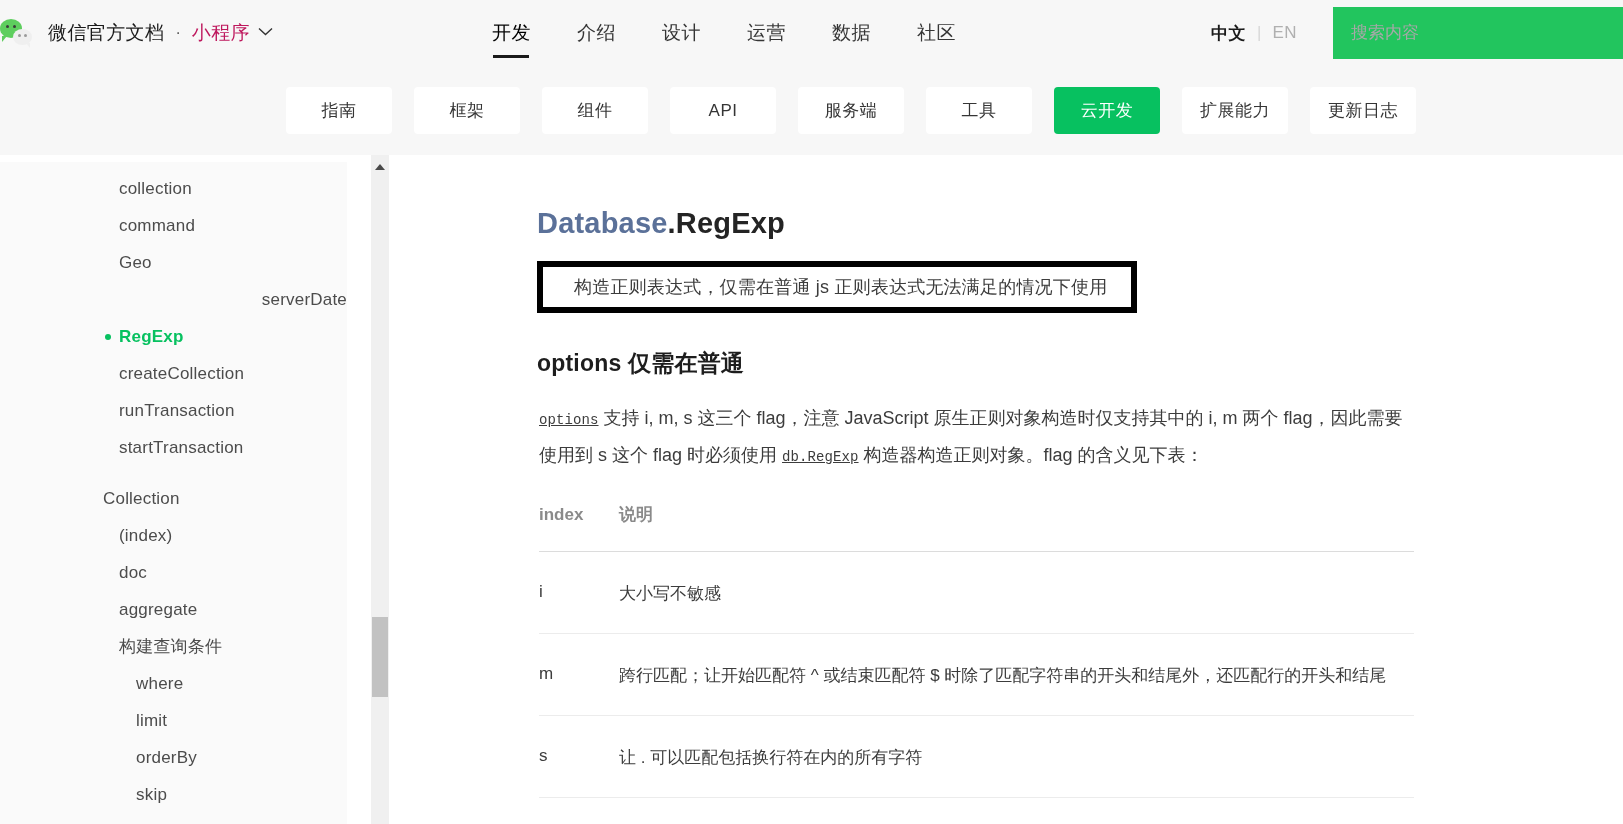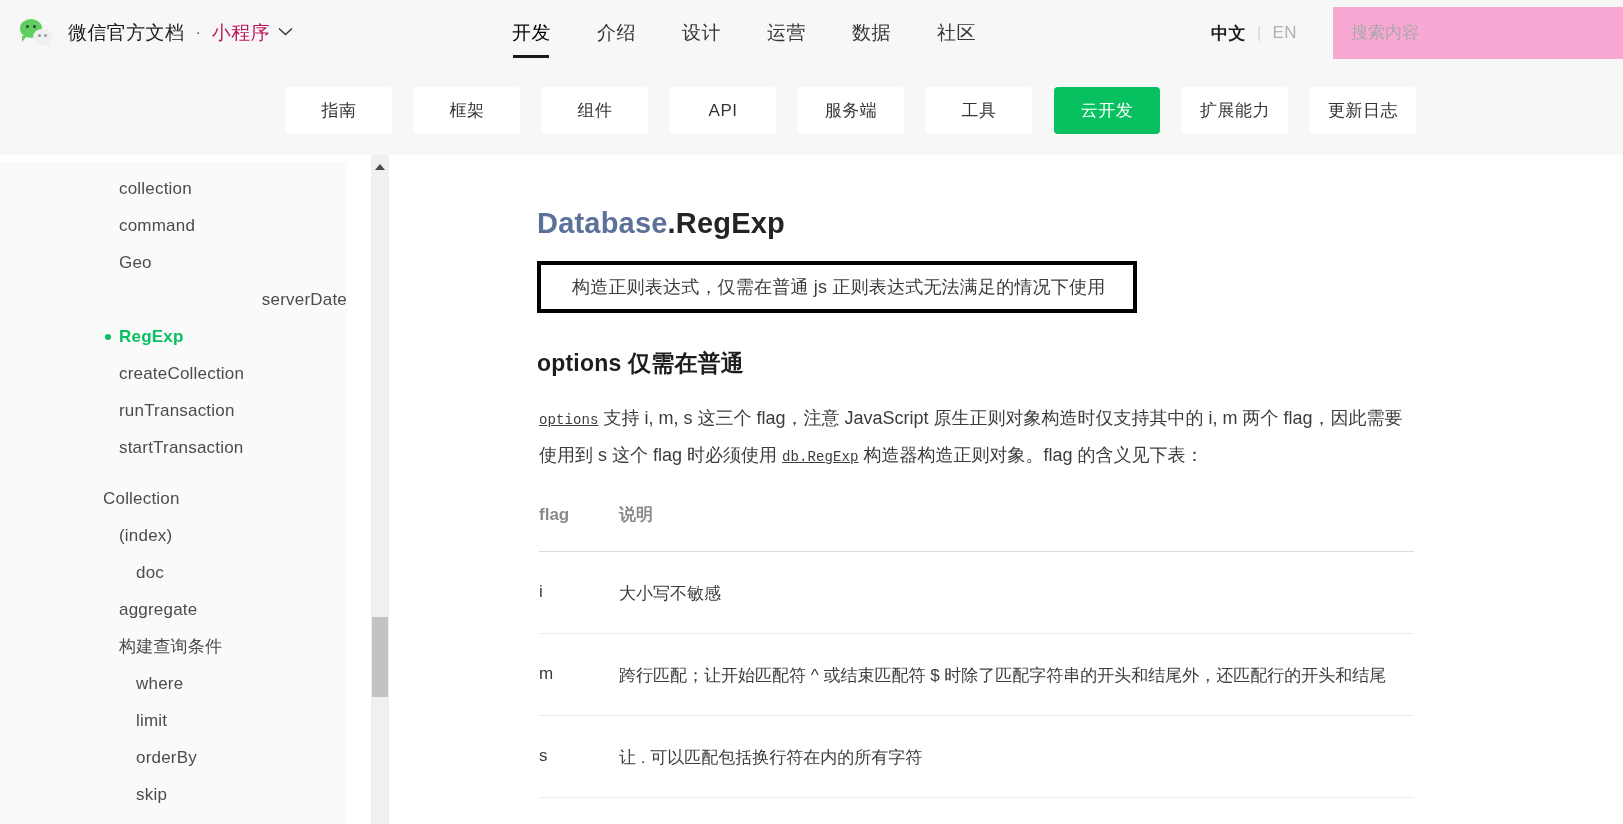--- a/index.html
+++ b/index.html
@@ -12,21 +12,21 @@
   }
 
   
   .header {
     position: absolute; left: 0; top: 0; width: 1623px; height: 66px;
     background: #f7f7f7;
     display: flex; align-items: stretch;
   }
   .brand {
     display: flex; align-items: center; height: 66px;
-    padding-left: 20px; gap: 0px;
+    gap: 0px;
   }
   .wx-logo { position: relative; width: 40px; height: 30px; flex: none; }
   .wx-logo .b1 {
     position: absolute; left: 0; top: 1px; width: 22px; height: 19px;
     background: #5ece5e; border-radius: 50%;
   }
   .wx-logo .b1:after {
     content: ""; position: absolute; left: 2px; bottom: -4px;
     width: 0; height: 0;
     border-left: 5px solid #5ece5e;
@@ -66,21 +66,21 @@
     content: ""; position: absolute; left: 50%; transform: translateX(-50%);
     bottom: 8px; width: 36px; height: 3px; background: #1a1a1a;
   }
 
   .header-right { margin-left: auto; display: flex; align-items: center; height: 66px; }
   .lang { display: flex; align-items: center; font-size: 17px; }
   .lang .cn { font-weight: bold; color: #1a1a1a; letter-spacing: .5px; }
   .lang .sep { color: #d8d8d8; margin: 0 11px; font-weight: 300; }
   .lang .en { color: #b0b0b0; letter-spacing: .5px; }
   .search-box {
-    width: 290px; height: 52px; background: #f9a8d4; margin-left: 36px;
+    width: 290px; height: 52px; background: #22c55e; margin-left: 36px;
     display: flex; align-items: center; padding-left: 18px;
   }
   .search-box input {
     border: 0; outline: 0; width: 100%; height: 100%;
     font-size: 17px; color: #353535; background: transparent;
     font-family: "Liberation Sans", sans-serif;
   }
   .search-box input::placeholder { color: #a8a8a8; }
 
   
@@ -139,21 +139,21 @@
   
   .content { position: absolute; left: 389px; top: 0; width: 1234px; height: 669px; background: #fff; overflow: hidden; padding-left: 33px; }
   .content .pad { padding: 52px 0 0 115px; }
 
   h1.title { font-size: 29px; font-weight: bold; letter-spacing: .2px; }
   h1.title .ns { color: #5b7199; }
   h1.title .nm { color: #242424; }
 
   .hl-box {
     margin-top: 21px; width: 600px; height: 52px;
-    border: 4px solid #000000;
+    border: 6px solid #000000;
     display: flex; align-items: center; padding-left: 31px;
   }
   .hl-box .t { font-size: 18px; color: #3c3c3c; letter-spacing: .2px; }
 
   h2.sub { margin-top: 35px; margin-left: 0; font-size: 23px; font-weight: bold; color: #1d1d1d; letter-spacing: .2px; }
 
   .para { margin-top: 22px; margin-left: 2px; width: 880px; font-size: 18px; line-height: 35px; color: #3c3c3c; }
   .code {
     font-family: "Liberation Mono", "DejaVu Sans Mono", monospace;
     font-size: 14px; color: #3c3c3c; letter-spacing: .1px; text-decoration: underline;
@@ -259,21 +259,21 @@
         <div class="side-item lvl1" style="position: relative;">
           <span class="txt">startTransaction</span>
         </div>
         <div class="side-gap"></div>
         <div class="side-item lvl0" style="position: relative;">
           <span class="txt">Collection</span>
         </div>
         <div class="side-item lvl1" style="position: relative;">
           <span class="txt">(index)</span>
         </div>
-        <div class="side-item lvl1" style="position: relative; margin-left: 17px;">
+        <div class="side-item lvl1" style="position: relative;">
           <span class="txt">doc</span>
         </div>
         <div class="side-item lvl1" style="position: relative;">
           <span class="txt">aggregate</span>
         </div>
         <div class="side-item lvl1" style="position: relative;">
           <span class="txt">构建查询条件</span>
         </div>
         <div class="side-item lvl2" style="position: relative;">
           <span class="txt">where</span>
@@ -305,21 +305,21 @@
         <span class="t">构造正则表达式，仅需在普通 js 正则表达式无法满足的情况下使用</span>
       </div>
 
       <h2 class="sub">options 仅需在普通</h2>
 
       <p class="para"><code class="code">options</code><span> 支持 i, m, s 这三个 flag，注意 JavaScript 原生正则对象构造时仅支持其中的 i, m 两个 flag，因此需要使用到 s 这个 flag 时必须使用 </span><code class="code">db.RegExp</code><span> 构造器构造正则对象。flag 的含义见下表：</span></p>
 
       <table class="flags">
         <thead>
           <tr>
-            <th class="c1">flag</th>
+            <th class="c1">index</th>
             <th>说明</th>
           </tr>
         </thead>
         <tbody id="flags-body">
             <tr>
               <td class="c1">i</td>
               <td>大小写不敏感</td>
             </tr>
             <tr>
               <td class="c1">m</td>

